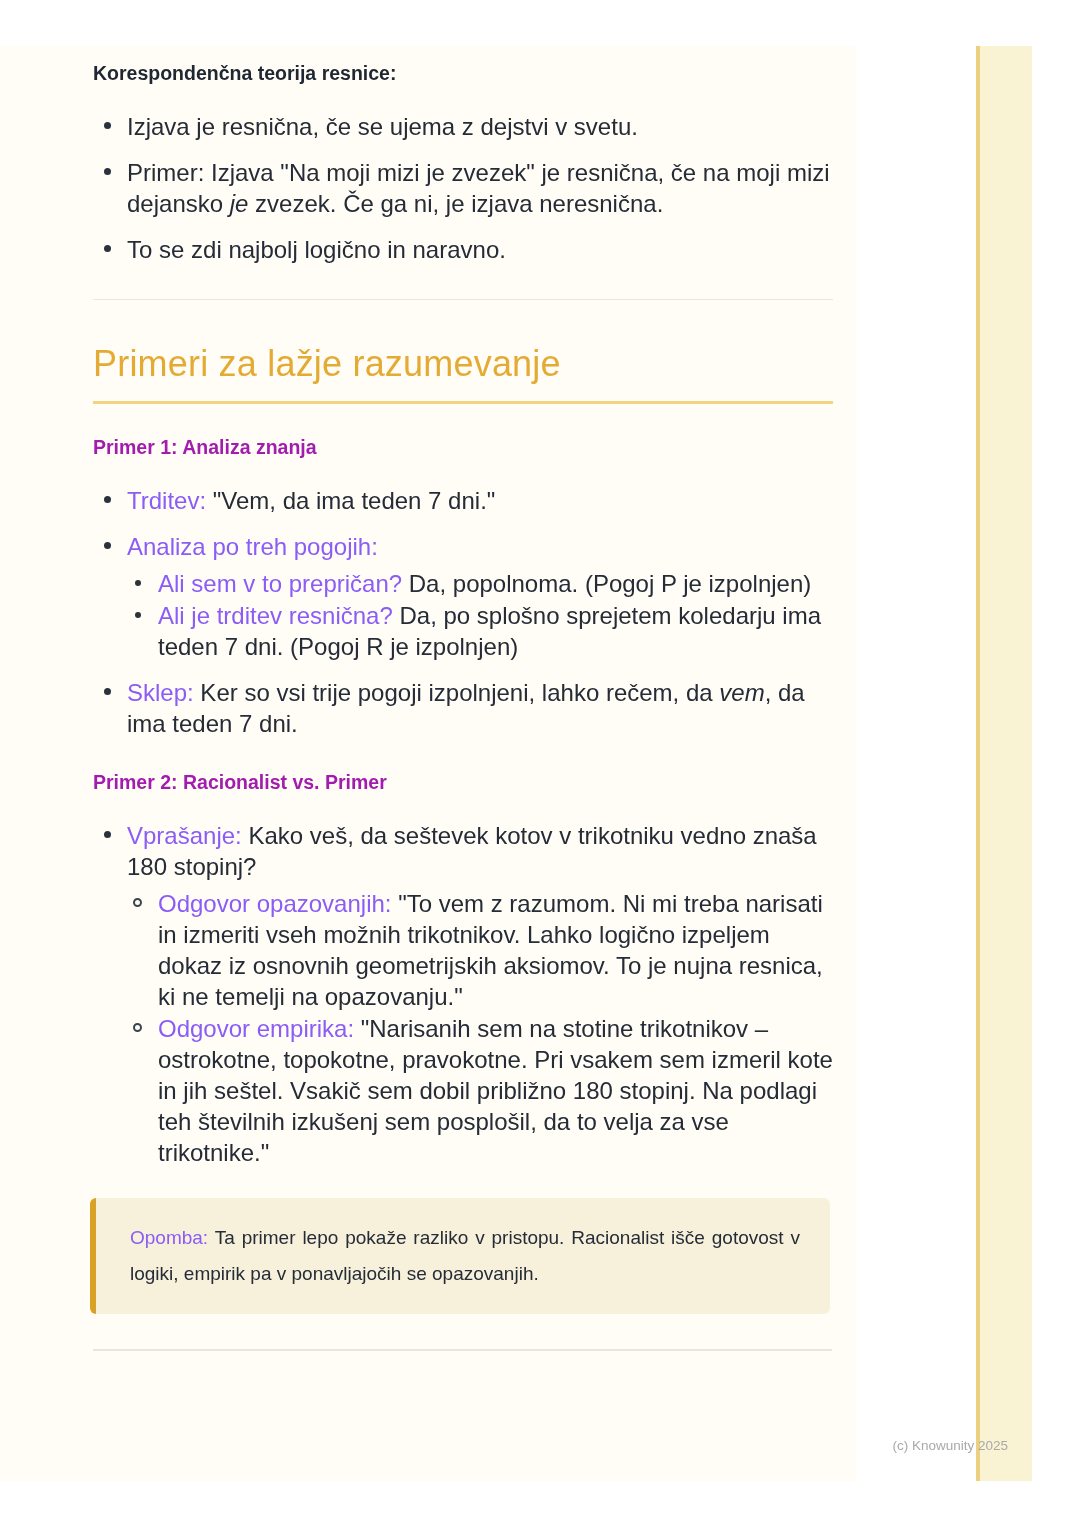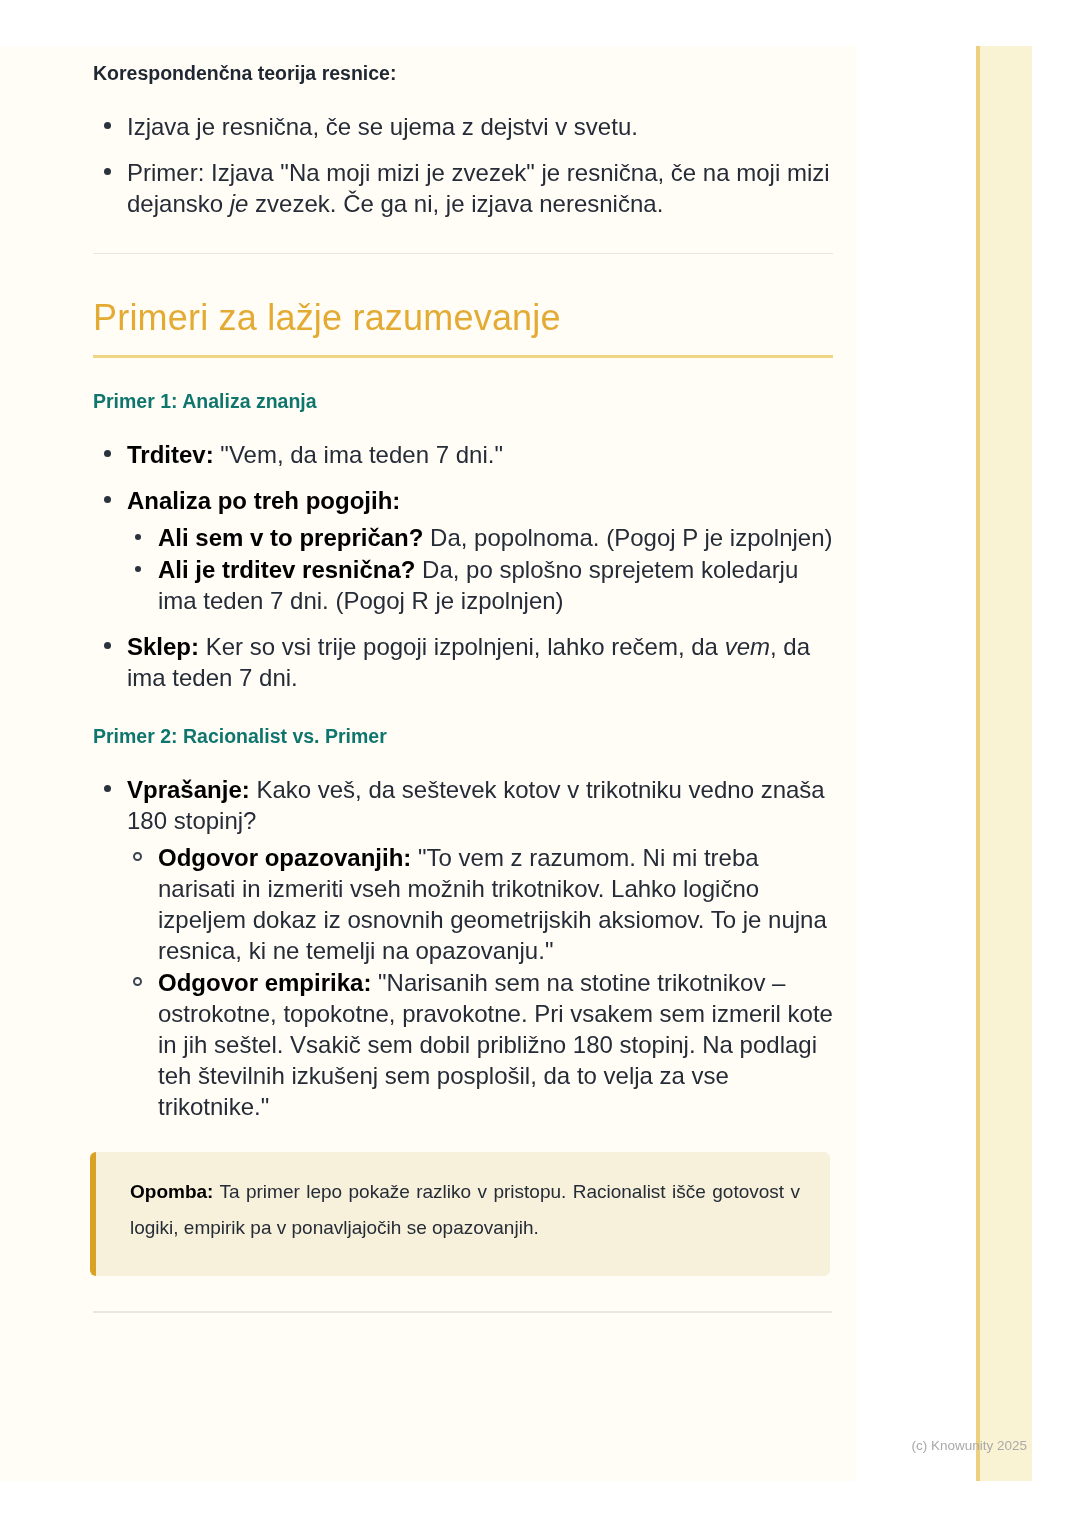--- a/index.html
+++ b/index.html
@@ -55,37 +55,37 @@
   h1.main-title {
     margin: 42px 0 0 0;
     font-size: 36px; font-weight: 400;
     line-height: 44px; color: #E4AB34;
     padding-bottom: 15px;
     border-bottom: 3px solid #F0D584;
     letter-spacing: 0.2px;
   }
   h3.sub-title {
     margin: 30px 0 0 0;
-    font-size: 19.5px; font-weight: 700; line-height: 26px; color: #0f766e;
+    font-size: 19.5px; font-weight: 700; line-height: 26px; color: #a21caf;
   }
-  strong { font-weight: 700; color: #000000; }
+  strong { font-weight: 400; color: #8b5cf6; }
   em { font-style: italic; }
   .note {
     margin: 30px 0 0 -3px;
     width: 740px;
     background: #F7F1DB;
     border-left: 6px solid #D9A125;
     border-radius: 6px;
-    padding: 22px 30px 30px 34px;
+    padding: 22px 30px 22px 34px;
     font-size: 19px; line-height: 36px;
     text-align: justify;
   }
   .footer-divider { margin-top: 35px; width: 739px; border-top: 2px solid #E8E6E1; }
   .copyright {
-    position: absolute; top: 1438px; right: 53px;
+    position: absolute; top: 1438px; right: 72px;
     font-size: 13.5px; color: #A9A9A9;
     z-index: 2;
   }
 </style>
 </head>
 <body>
 
 <div class="page">
   <div class="ribbon"></div>
 
@@ -94,20 +94,24 @@
     <h3 class="sec-heading">Korespondenčna teorija resnice:</h3>
 
     <ul class="blist">
       <li>
         <span class="dot"></span>
         <span>Izjava je resnična, če se ujema z dejstvi v svetu.</span>
       </li>
       <li>
         <span class="dot"></span>
         <span>Primer: Izjava "Na moji mizi je zvezek" je resnična, če na moji mizi dejansko </span><em>je</em><span> zvezek. Če ga ni, je izjava neresnična.</span>
+      </li>
+      <li>
+        <span class="dot"></span>
+        <span>To se zdi najbolj logično in naravno.</span>
       </li>
     </ul>
 
     <hr class="divider">
 
     <h1 class="main-title">Primeri za lažje razumevanje</h1>
 
     <h3 class="sub-title">Primer 1: Analiza znanja</h3>
 
     <ul class="blist">

